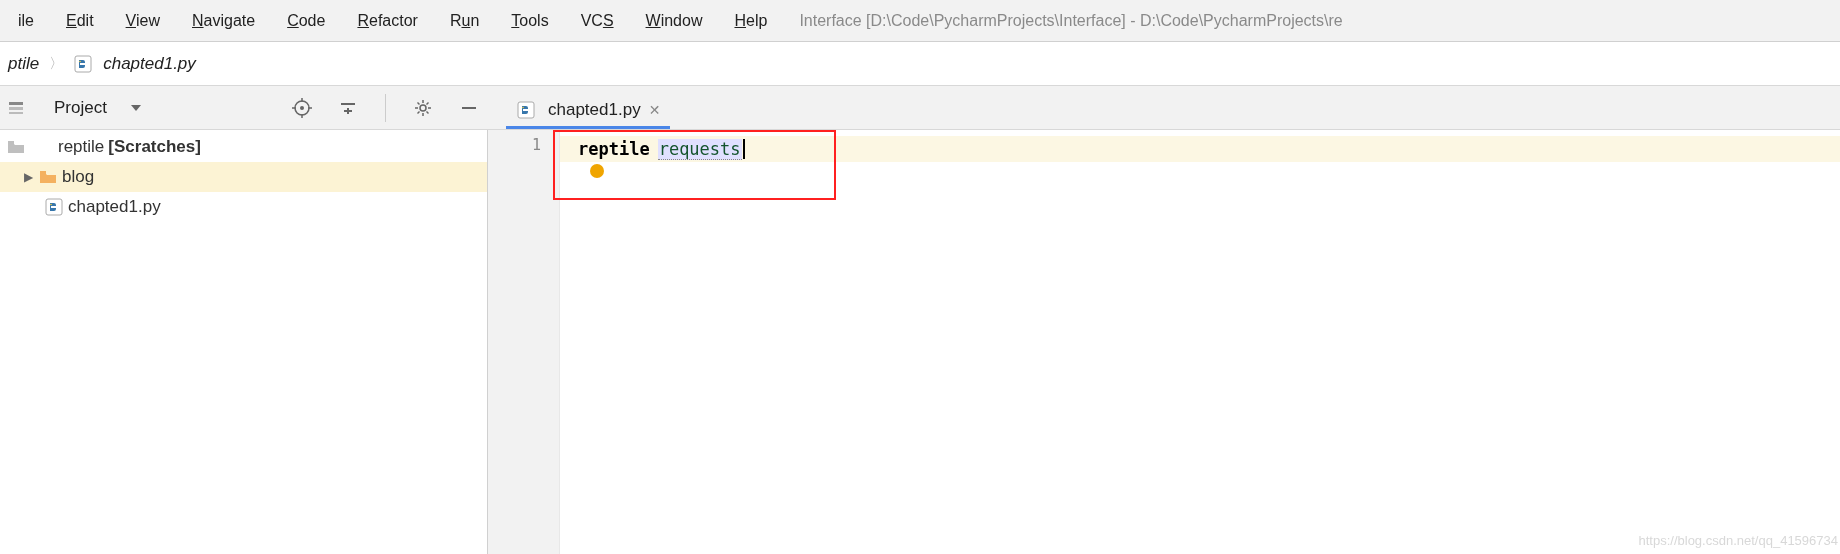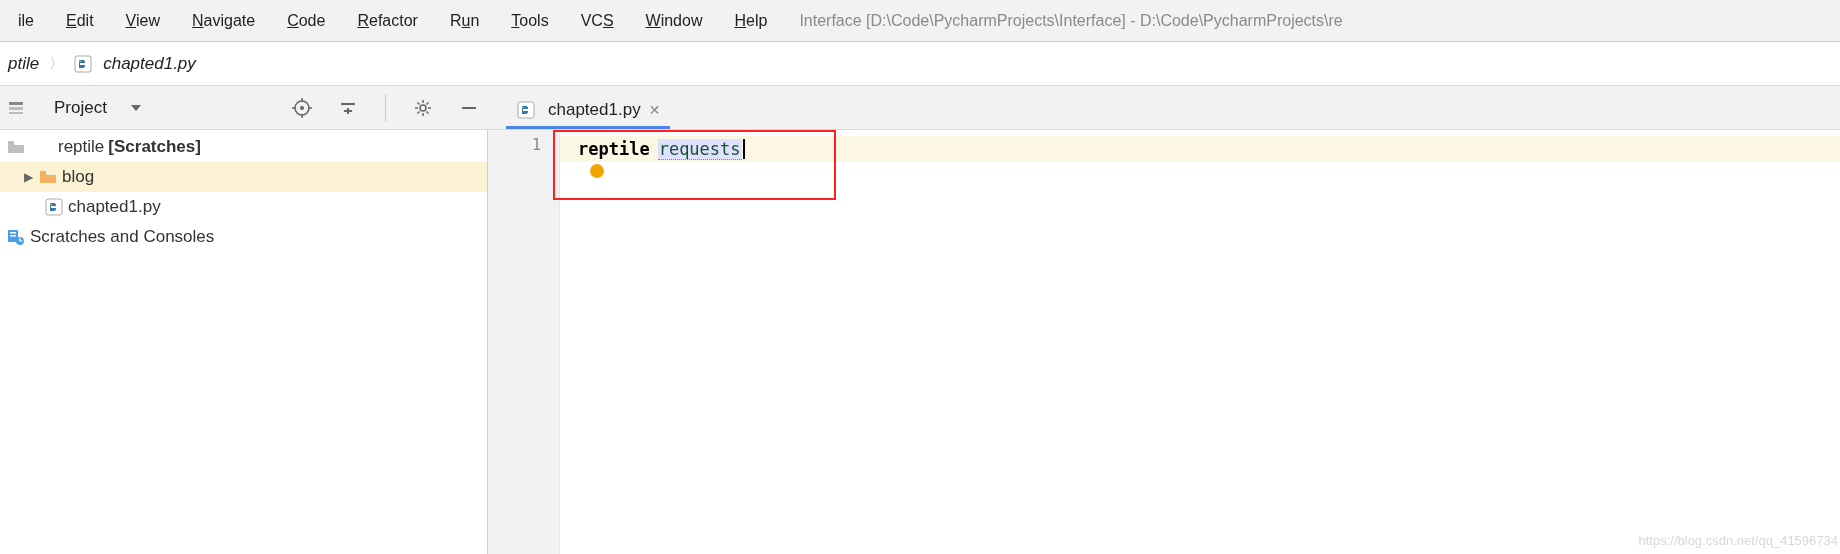--- a/index.html
+++ b/index.html
@@ -374,32 +374,20 @@
     <div class="tree-row indent2">
       <span class="tree-icon">
         <svg class="py-icon" viewBox="0 0 18 18">
             <rect x="1" y="1" width="16" height="16" rx="2" fill="#fff" stroke="#aaa"></rect>
             <path d="M5 5 h4 a2 2 0 0 1 2 2 v1 h-5 v2 h5 v1 a2 2 0 0 1 -2 2 h-4 z" fill="#3776ab"></path>
             <circle cx="6" cy="6.5" r="0.8" fill="#ffd43b"></circle>
           </svg>
       </span>
       <span>chapted1.py</span>
     </div>
-    <div class="tree-row">
-      <span class="tree-icon">
-        <svg class="scratch-icon" viewBox="0 0 18 18">
-            <rect x="1" y="2" width="10" height="12" rx="1" fill="#4aa0e0"></rect>
-            <rect x="3" y="4" width="6" height="1.5" fill="#fff"></rect>
-            <rect x="3" y="7" width="6" height="1.5" fill="#fff"></rect>
-            <circle cx="13" cy="13" r="4" fill="#4aa0e0"></circle>
-            <path d="M13 10 v3 h2.5" stroke="#fff" stroke-width="1.2" fill="none"></path>
-          </svg>
-      </span>
-      <span>Scratches and Consoles</span>
-    </div>
   </div>
 
   <div class="editor">
     <div class="gutter">
       <div class="gutter-line">1</div>
     </div>
     <div class="code-area">
       <div class="code-line hl">
         <span class="kw">reptile</span>
         <span style="width:8px"></span>

